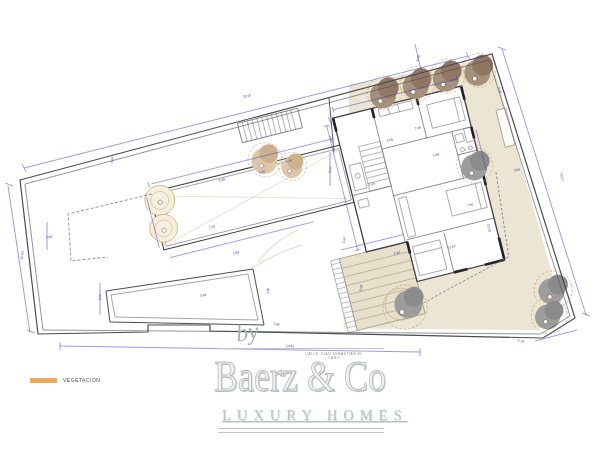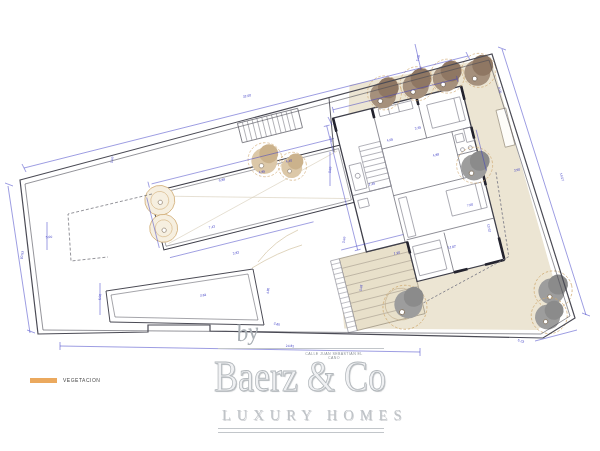--- a/index.html
+++ b/index.html
@@ -23,21 +23,21 @@
   .rule-top{top:348px;}
   .rule-b1{top:428px;}
   .rule-b2{top:432px;height:.8px;}
   .brand-name{position:absolute;left:300px;top:351px;transform:translateX(-50%) scaleX(.8);
               transform-origin:center top;font-family:"Liberation Serif",serif;font-size:45px;
               line-height:50px;color:#f0f1f3;-webkit-text-stroke:.9px #b3b8bc;
               text-shadow:1.2px 1.2px 1px rgba(130,136,142,.5);white-space:nowrap;}
   .brand-tag{position:absolute;left:216px;top:407px;width:172px;text-align:center;
              font-family:"Liberation Serif",serif;font-size:14.5px;letter-spacing:6px;
              padding-left:6px;box-sizing:border-box;color:#bfc3c7;
-             text-shadow:.8px .8px .6px rgba(140,146,152,.4);white-space:nowrap;}
+             text-shadow:.8px .8px .6px rgba(140,146,152,.4);white-space:nowrap;text-decoration:underline;}
 </style>
 </head>
 <body>
 
 <div class="stage">
 
 <svg width="600" height="451" viewBox="0 0 600 451">
 
   <defs>
     <clipPath id="terrClip">

